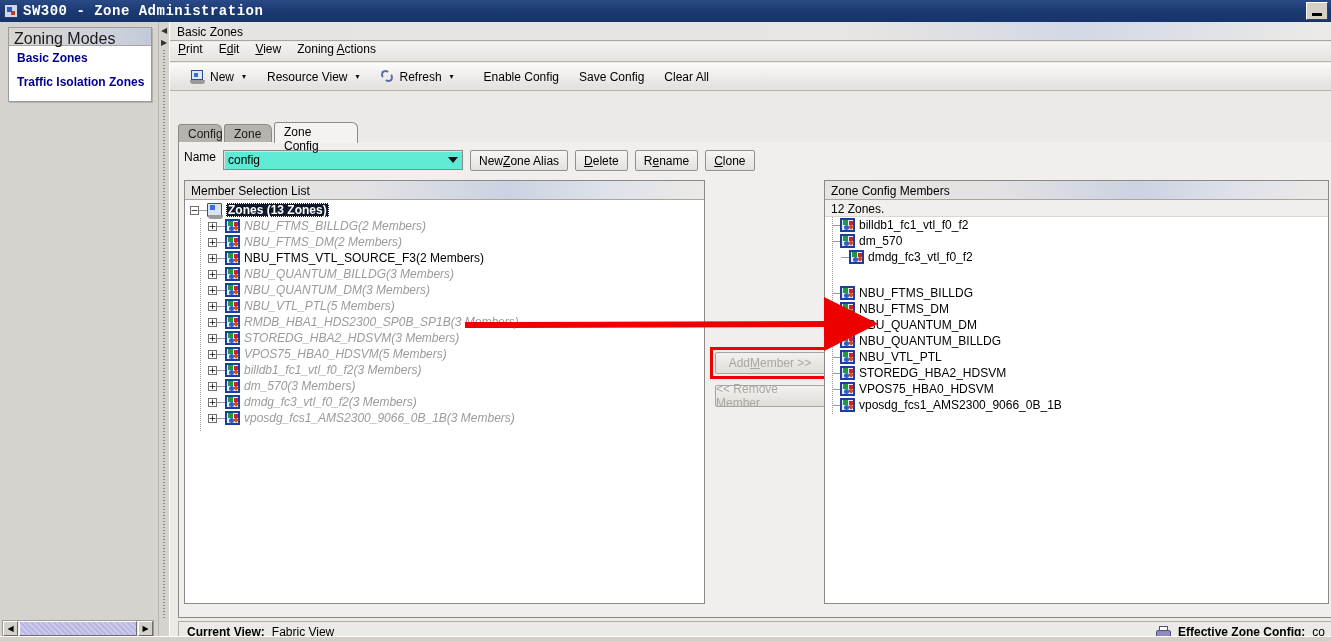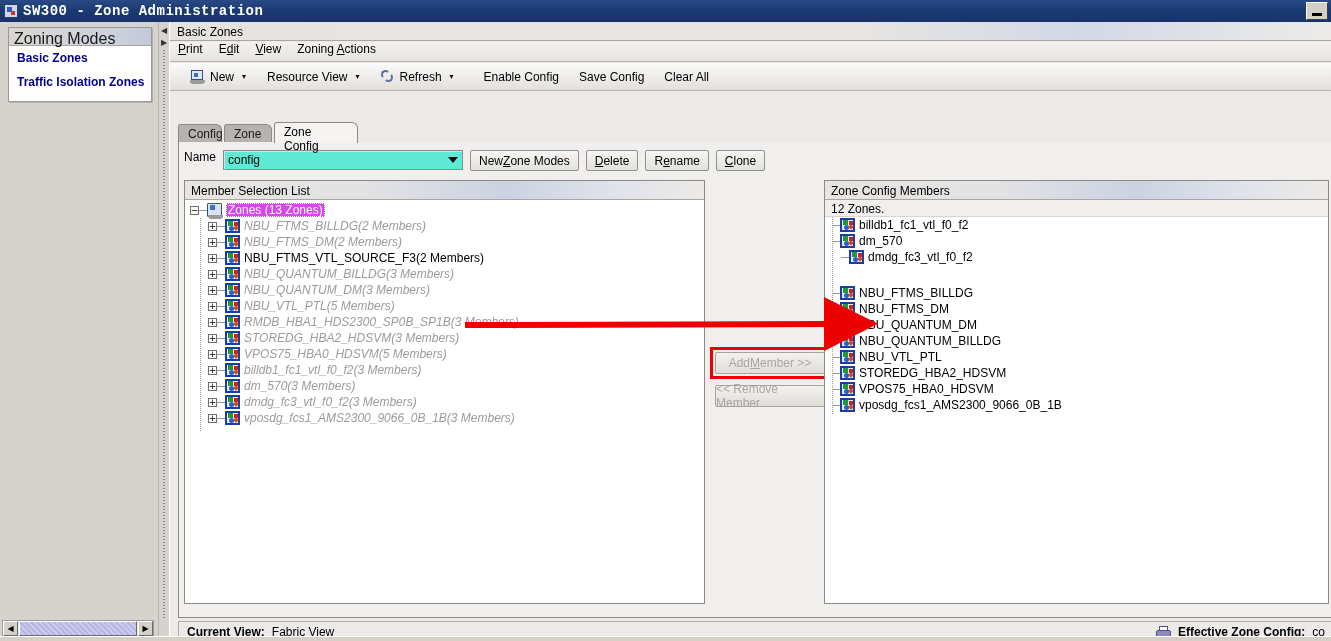--- a/index.html
+++ b/index.html
@@ -239,22 +239,22 @@
   .rico {
     width: 15px; height: 14px; flex: none; position: relative;
     background: #dbe3f3; border: 1px solid #2f4f8f; border-radius: 1px;
   }
   .rico::before { content:""; position:absolute; left:2px; top:1px; width:5px; height:5px; background:#3a6fd8; }
   .rico::after { content:""; position:absolute; left:0; bottom:-3px; width:15px; height:4px; background:#9a9a9a; border-radius:0 0 3px 3px; }
 
   .tlabel { margin-left: 4px; white-space: nowrap; }
   .tlabel.dim { color: #9b9b9b; font-style: italic; }
   .tlabel.sel {
-    background: #d946ef; color: #fff; padding: 0 2px;
-    outline: 1px dotted #fff; outline-offset: -1px;
+    background: #0f172a; color: #fff; padding: 0 2px;
+    outline: 1px dotted #fff; outline-offset: -1px; font-weight: bold;
   }
 
   
   .midbtn {
     position: absolute; width: 110px; height: 22px;
     background: linear-gradient(to bottom,#f2f1ef,#e0ded9);
     border: 1px solid #a8a5a0; border-radius: 2px;
     display: flex; align-items: center; justify-content: center;
     font-size: 12px; color: #aaa7a2;
   }
@@ -375,21 +375,21 @@
     </div>
 
     <div class="content-area">
 
       <div class="namerow">
         <span class="lbl">Name</span>
         <div class="combo">
           <span>config</span>
           <span class="arrow"></span>
         </div>
-        <div class="btn">New <u>Z</u><span>one Modes</span></div>
+        <div class="btn">New <u>Z</u><span>one Alias</span></div>
         <div class="btn">
             <u>D</u>
             <span>elete</span>
           </div>
         <div class="btn">R<u>e</u><span>name</span></div>
         <div class="btn">
             <u>C</u>
             <span>lone</span>
           </div>
       </div>

